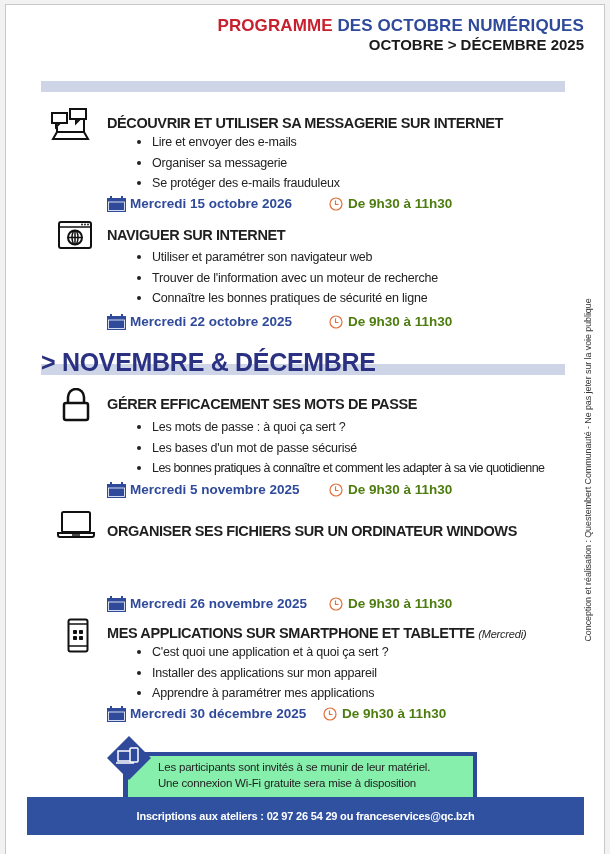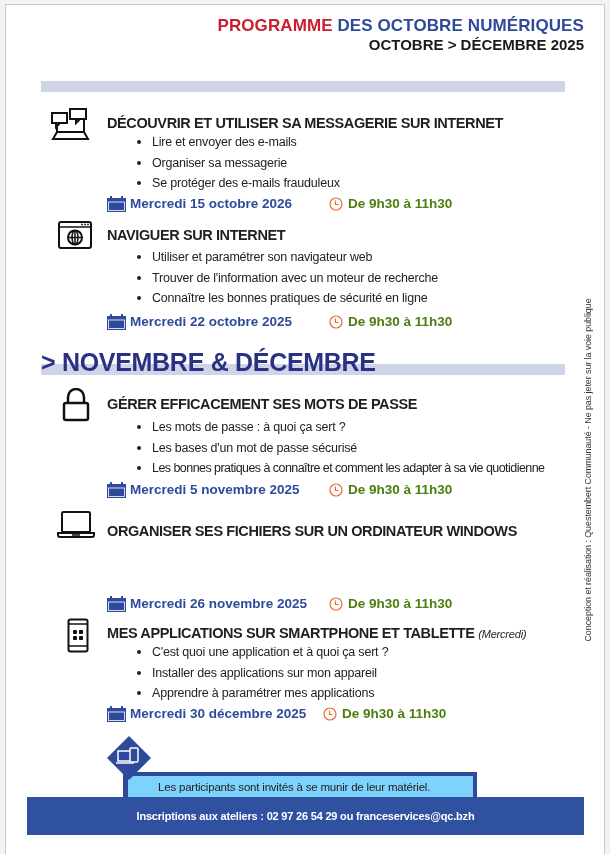--- a/index.html
+++ b/index.html
@@ -40,22 +40,22 @@
     .meta .date { position: absolute; left: 23px; top: 0; font-size: 13.5px; font-weight: bold; color: #2f4a9a; line-height: 18px; }
     .meta .clock { position: absolute; top: 2px; width: 14px; height: 14px; }
     .meta .time { position: absolute; top: 0; font-size: 13.5px; font-weight: bold; color: #4d7c0f; line-height: 18px; }
 
     .side-note {
       position: absolute; left: 588px; top: 470px; transform: translate(-50%, -50%) rotate(-90deg);
       font-size: 9px; color: #333; white-space: nowrap; letter-spacing: -0.1px;
     }
 
     .info-box {
-      position: absolute; left: 124px; top: 772px; width: 353px; height: 46px;
-      border: 4px solid #2f4a9a; border-bottom: none; background: #7dd3fc; box-sizing: border-box;
+      position: absolute; left: 124px; top: 752px; width: 353px; height: 46px;
+      border: 4px solid #2f4a9a; border-bottom: none; background: #86efac; box-sizing: border-box;
     }
     .info-box .line { position: absolute; left: 30px; font-size: 11.5px; color: #222; white-space: nowrap; letter-spacing: -0.2px; }
     .diamond-stem { position: absolute; left: 123px; top: 760px; width: 4px; height: 40px; background: #2f4a9a; }
     .diamond {
       position: absolute; left: 107px; top: 736px; width: 44px; height: 44px;
     }
     .footer-bar {
       position: absolute; left: 27px; top: 797px; width: 557px; height: 38px; background: #3050a0;
       display: flex; align-items: center; justify-content: center;
     }

